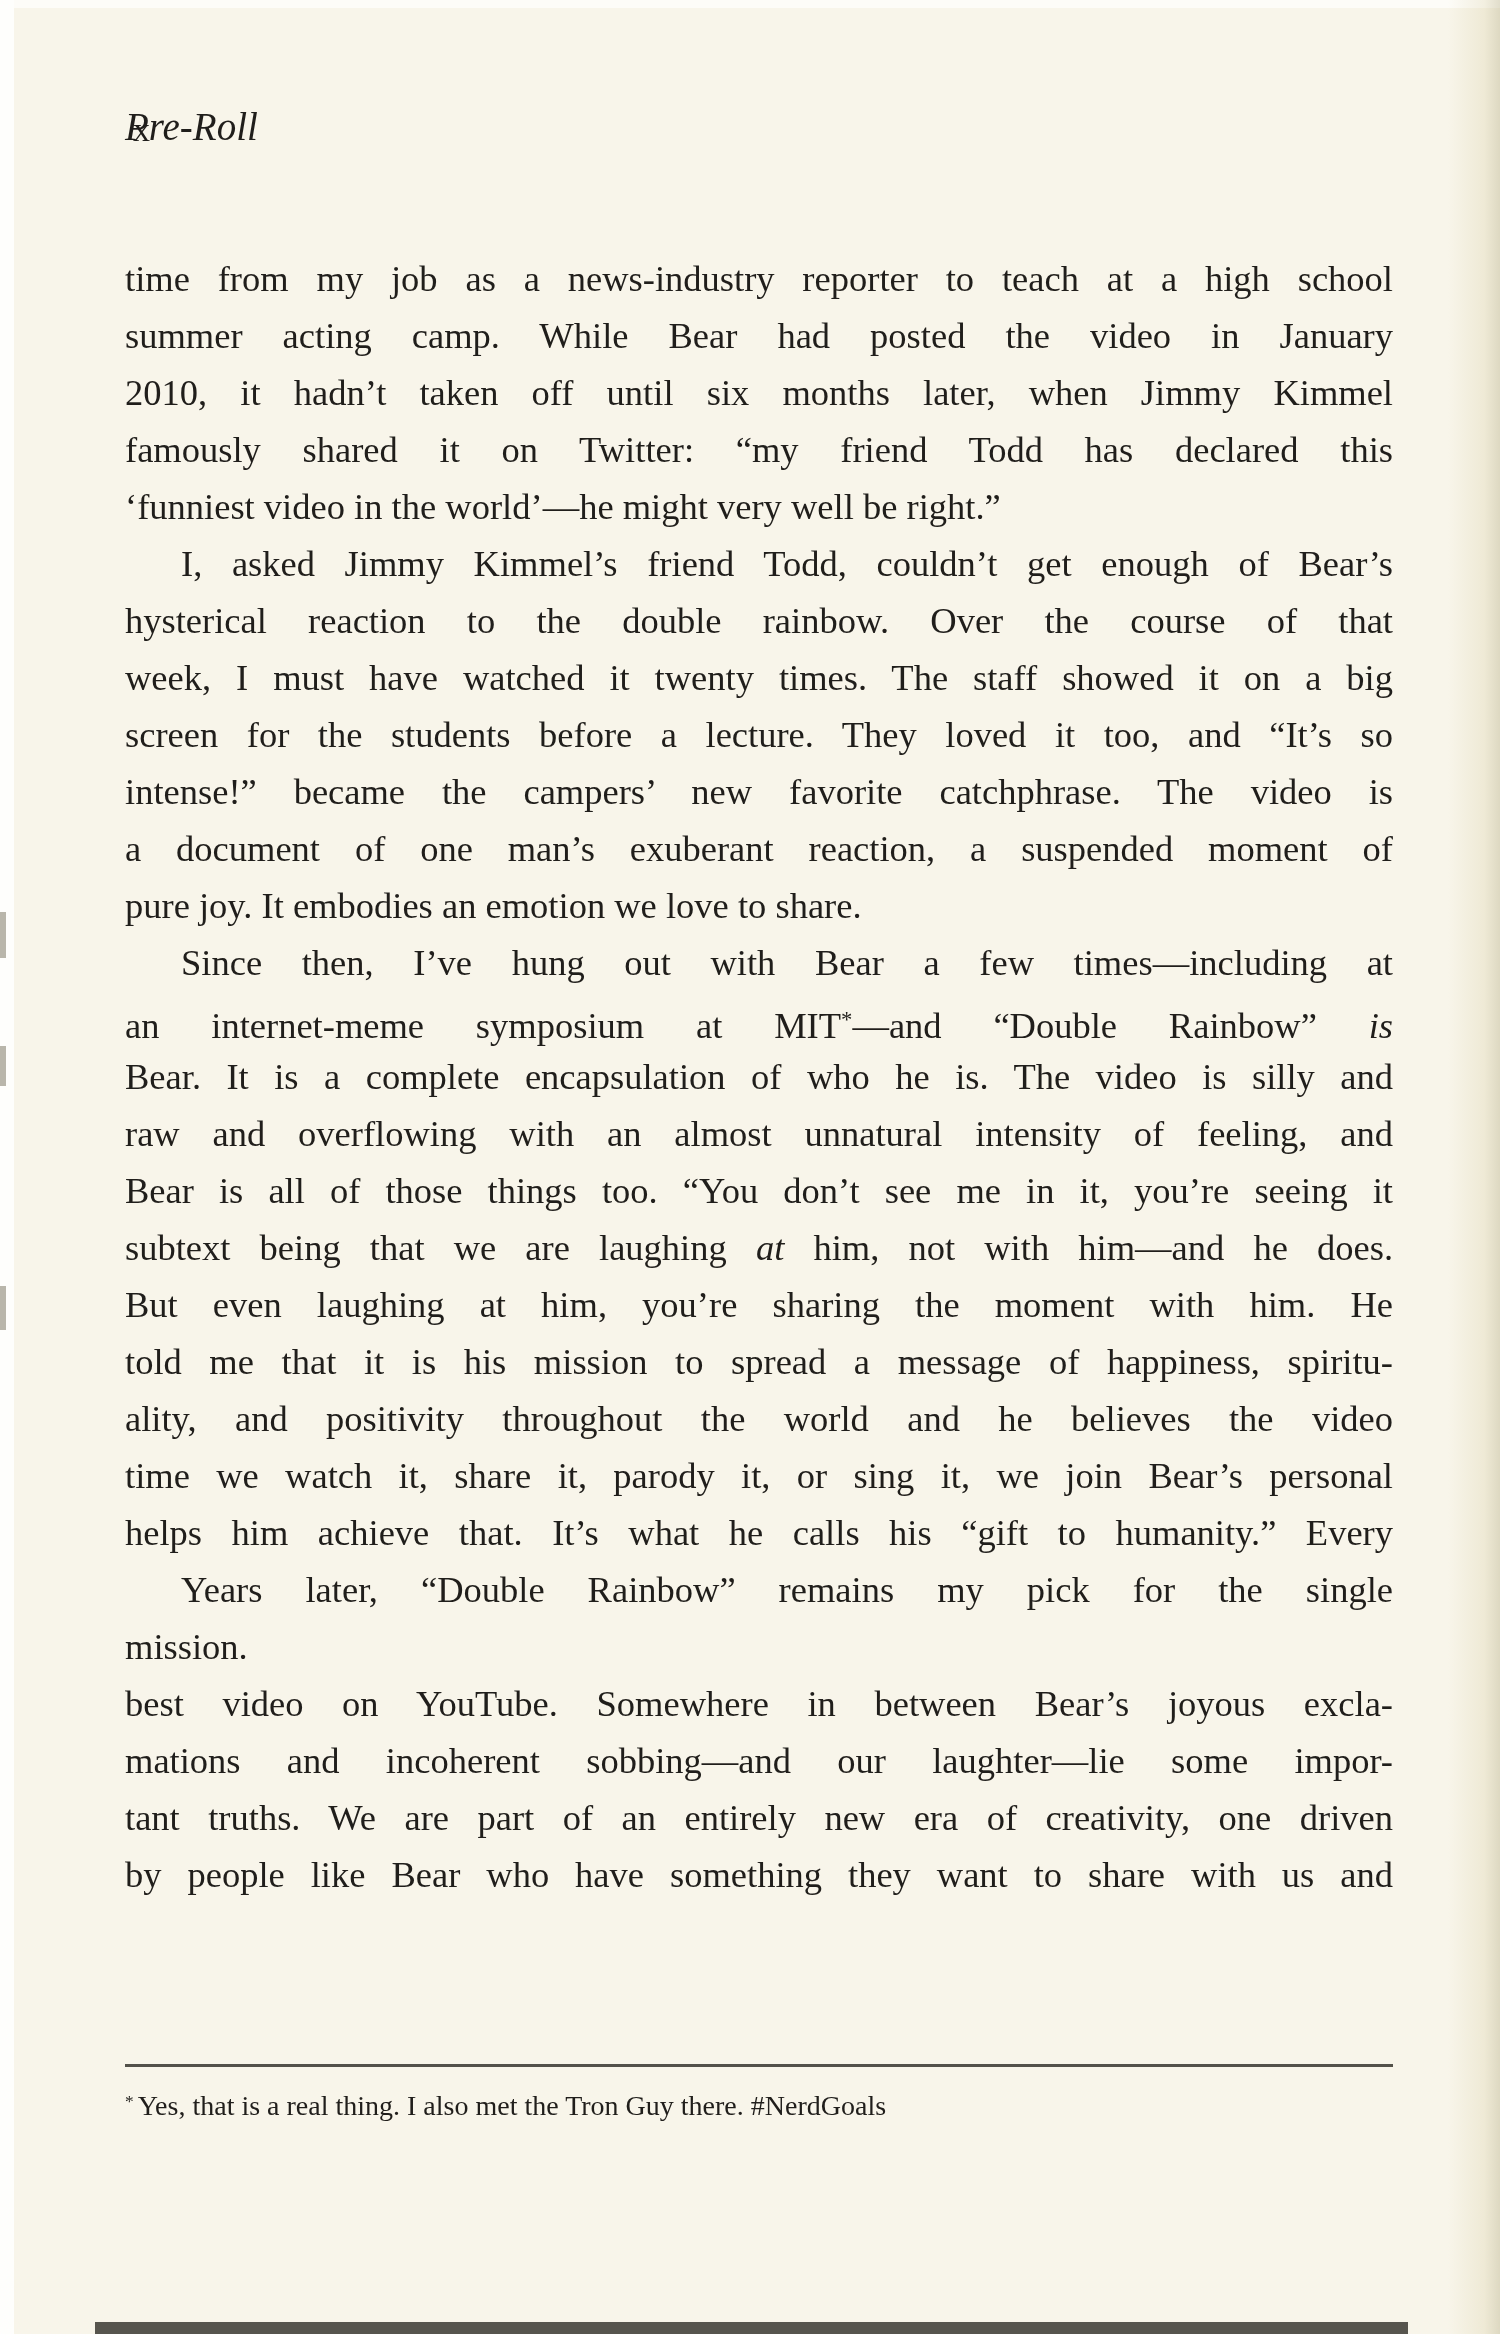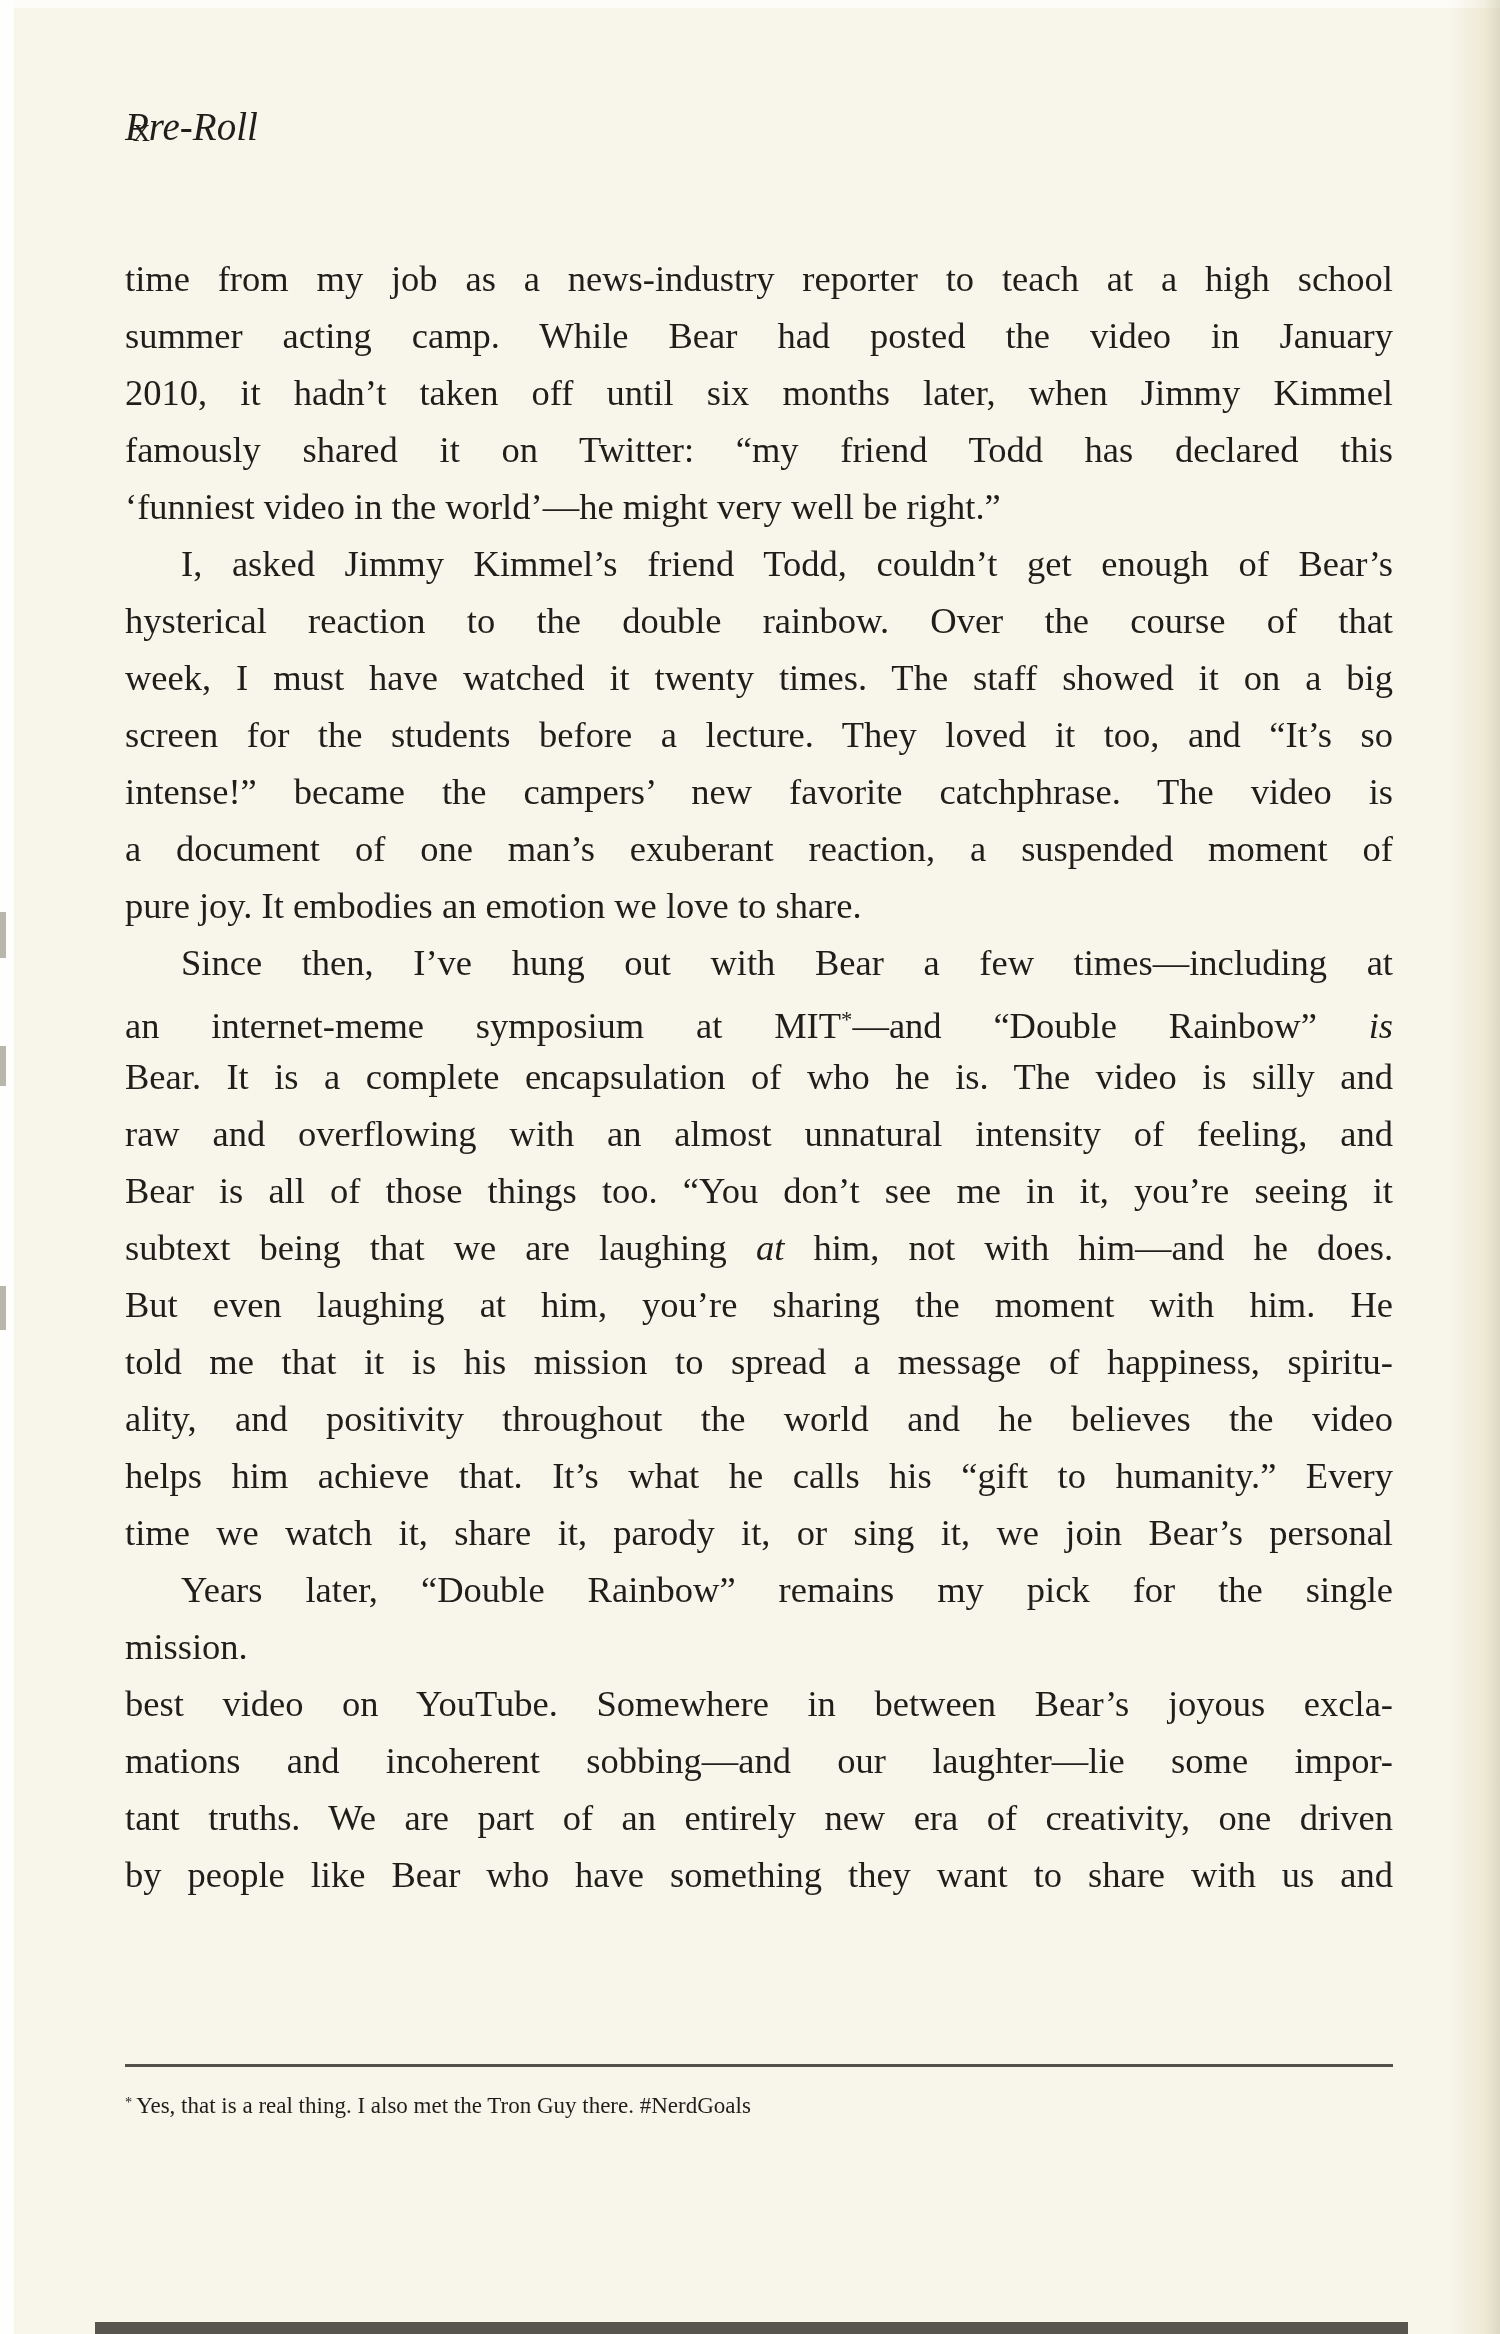--- a/index.html
+++ b/index.html
@@ -33,21 +33,21 @@
   .running-title { position: absolute; left: 0; top: 0; width: 100%; text-align: left; font-style: italic; font-size: 39px; line-height: 46px; }
   
   .body { position: absolute; top: 250px; left: 125px; width: 1268px; font-size: 36.5px; line-height: 57px; }
   .line { height: 57px; overflow: visible; }
   .just { text-align: justify; text-align-last: justify; }
   .indent { text-indent: 56px; }
   .it { font-style: italic; }
   .sup { font-size: 0.62em; vertical-align: 0.5em; letter-spacing: 0; }
   
   .fn-rule { position: absolute; left: 125px; top: 2064px; width: 1268px; height: 3px; background: #53514a; }
-  .footnote { position: absolute; left: 125px; top: 2082px; width: 1268px; font-size: 23px; line-height: 40px; }
+  .footnote { position: absolute; left: 125px; top: 2082px; width: 1268px; font-size: 28px; line-height: 40px; }
   .footnote .sup { font-size: 0.62em; vertical-align: 0.45em; padding-right: 4px; }
 </style>
 </head>
 <body>
 
 <div class="page">
 
   <div class="edge-top"></div>
   <div class="edge-left"></div>
   <div class="edge-right"></div>
@@ -75,22 +75,22 @@
       <div class="line"><span>pure joy. It embodies an emotion we love to share.</span></div>
       <div class="line just indent"><span>Since then, I’ve hung out with Bear a few times—including at</span></div>
       <div class="line just"><span>an internet-meme symposium at MIT</span><span class="sup">*</span><span>—and “Double Rainbow” </span><span class="it">is</span></div>
       <div class="line just"><span>Bear. It is a complete encapsulation of who he is. The video is silly and</span></div>
       <div class="line just"><span>raw and overflowing with an almost unnatural intensity of feeling, and</span></div>
       <div class="line just"><span>Bear is all of those things too. “You don’t see me in it, you’re seeing it</span></div>
       <div class="line just"><span>subtext being that we are laughing </span><span class="it">at</span><span> him, not with him—and he does.</span></div>
       <div class="line just"><span>But even laughing at him, you’re sharing the moment with him. He</span></div>
       <div class="line just"><span>told me that it is his mission to spread a message of happiness, spiritu-</span></div>
       <div class="line just"><span>ality, and positivity throughout the world and he believes the video</span></div>
+      <div class="line just"><span>time we watch it, share it, parody it, or sing it, we join Bear’s personal</span></div>
       <div class="line just"><span>helps him achieve that. It’s what he calls his “gift to humanity.” Every</span></div>
-      <div class="line just"><span>time we watch it, share it, parody it, or sing it, we join Bear’s personal</span></div>
       <div class="line just indent"><span>Years later, “Double Rainbow” remains my pick for the single</span></div>
       <div class="line"><span>mission.</span></div>
       <div class="line just"><span>best video on YouTube. Somewhere in between Bear’s joyous excla-</span></div>
       <div class="line just"><span>mations and incoherent sobbing—and our laughter—lie some impor-</span></div>
       <div class="line just"><span>tant truths. We are part of an entirely new era of creativity, one driven</span></div>
       <div class="line just"><span>by people like Bear who have something they want to share with us and</span></div>
     </div>
 
   <div class="fn-rule"></div>
   <div class="footnote">

